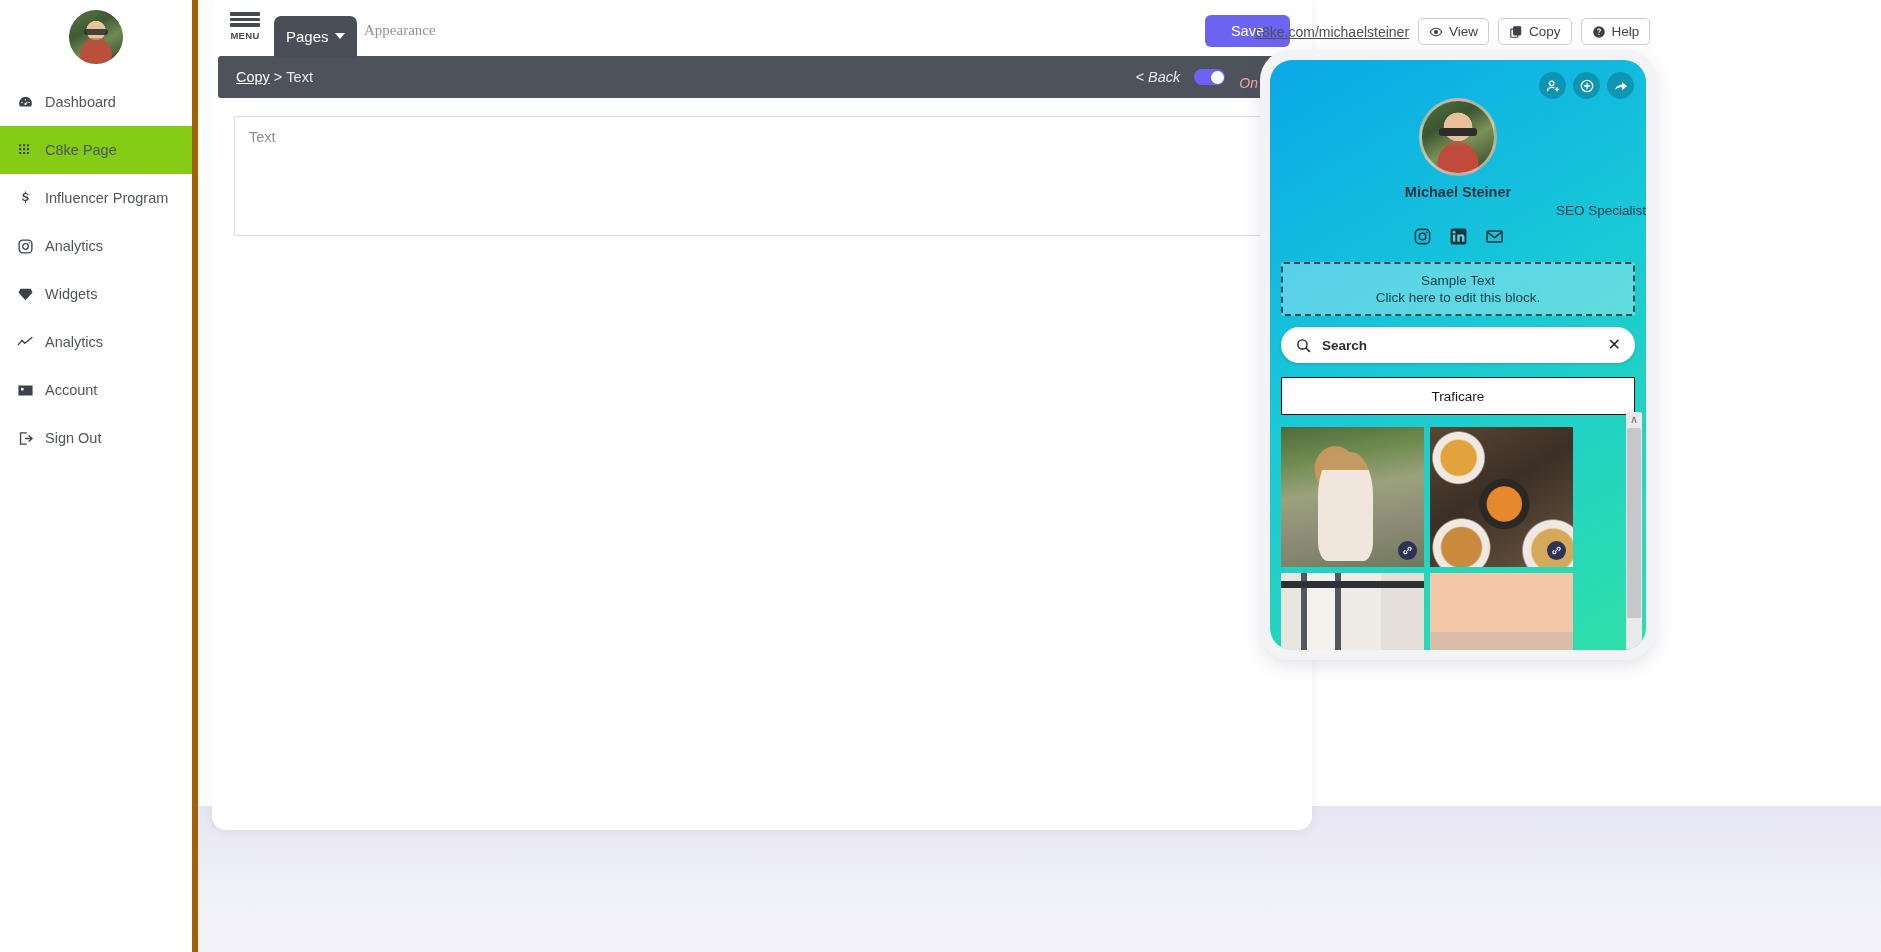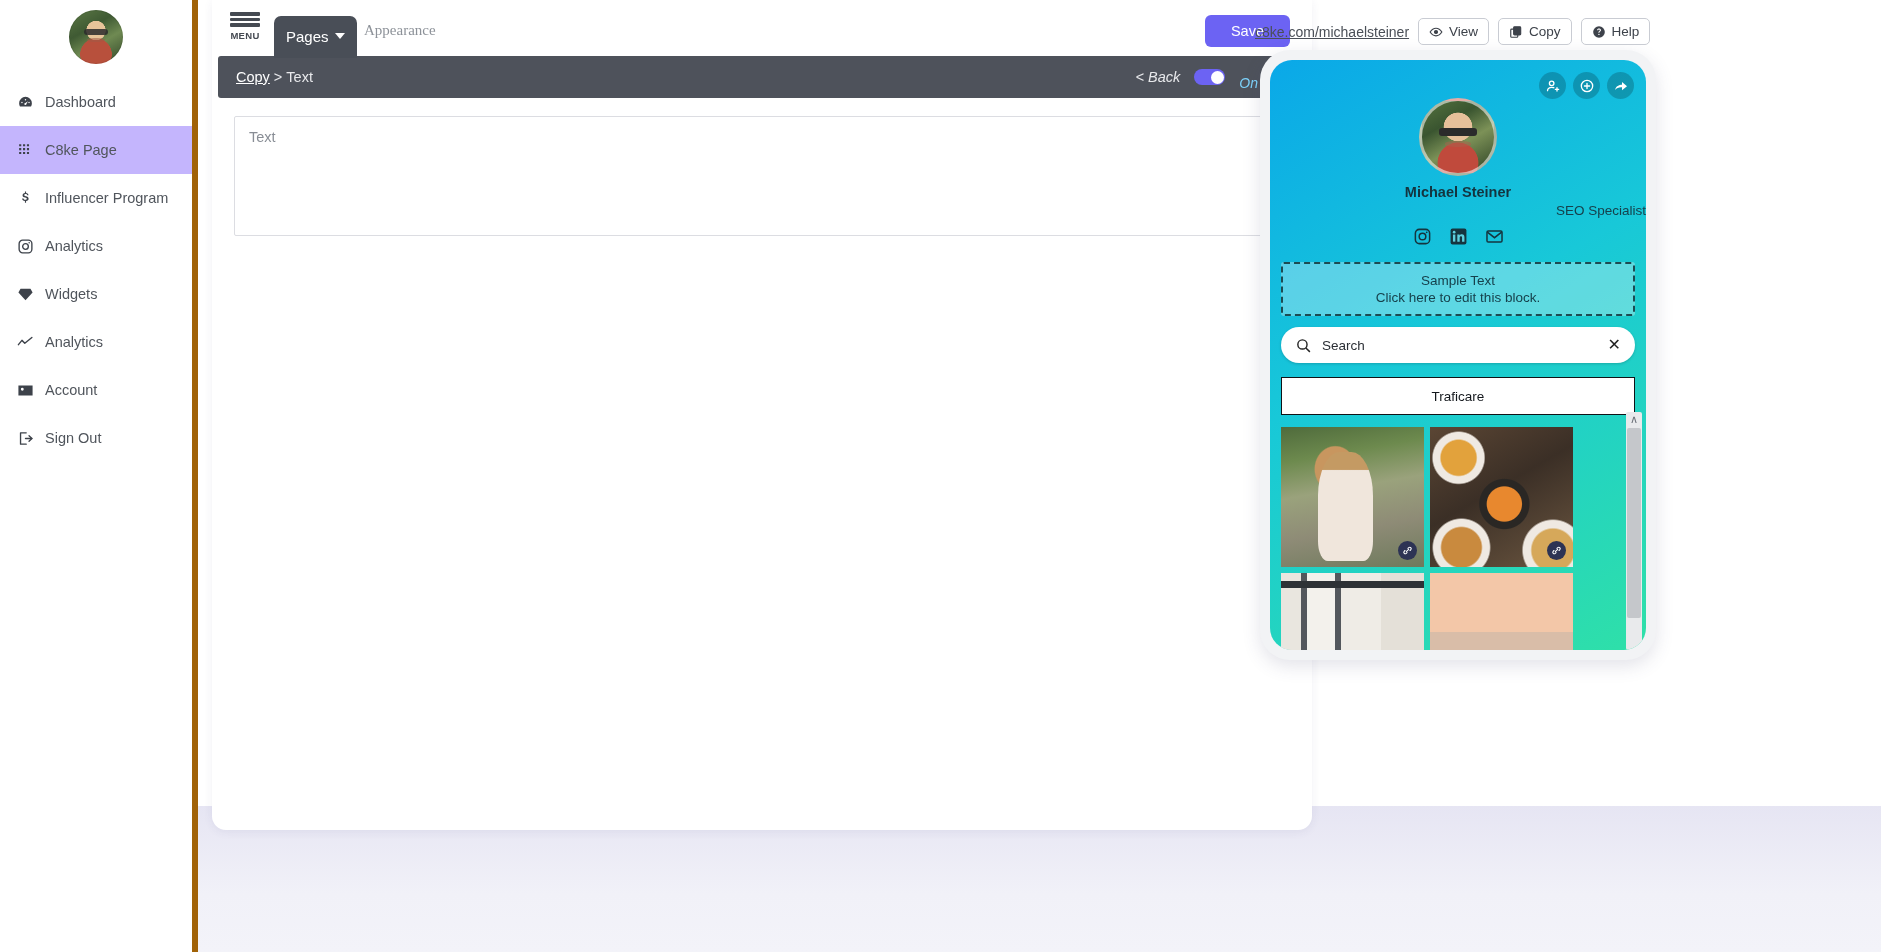--- a/index.html
+++ b/index.html
@@ -37,21 +37,21 @@
   }
   .side-avatar::after{
     content:""; position:absolute; left:33%; top:52%; width:34%; height:8%;
     background:rgba(160,90,70,.55); border-radius:40%;
   }
   .nav-item {
     display:flex; align-items:center; gap:11px;
     height:48px; padding:0 16px; cursor:pointer;
     color:#50555c; font-size:14.5px; white-space:nowrap;
   }
-  .nav-item.active { background:#c4b5fd; }
+  .nav-item.active { background:#84cc16; }
   .nav-item .ico {
     width:18px; height:18px; flex:0 0 18px;
     display:flex; align-items:center; justify-content:center; color:#3d424a;
   }
   .nav-item .ico svg { width:17px; height:17px; display:block; }
 
   
   .panel {
     position:absolute; left:212px; top:0; width:1100px; height:830px;
     background:#ffffff; border-radius:0 0 14px 14px;
@@ -87,21 +87,21 @@
     display:flex; align-items:center; padding:0 18px; color:#e8e9ec; font-size:14.5px;
   }
   .crumb-home { color:#fff; text-decoration:underline; cursor:pointer; }
   .crumb-sep { margin:0 4px; }
   .crumb-right { margin-left:auto; display:flex; align-items:center; gap:14px;font-style:italic; }
   .back-link { color:#e8e9ec; font-size:14.5px; cursor:pointer; }
   .toggle {
     width:31px; height:16px; border-radius:9px; background:#6c63f3; position:relative; cursor:pointer;
   }
   .toggle .knob { position:absolute; right:1.5px; top:1.5px; width:13px; height:13px; border-radius:50%; background:#fff; }
-  .on-label { font-size:14px; color:#7dd3fc;margin-top:12px; }
+  .on-label { font-size:14px; color:#fca5a5;margin-top:12px; }
   .trash { width:16px; height:18px; cursor:pointer; color:#e8e9ec; }
   .trash svg { width:16px; height:18px; display:block; }
 
   .editor-area { padding:18px 22px 0 22px; }
   .text-area {
     width:100%; height:120px; border:1px solid #dcdde2; border-radius:2px;
     font-family:inherit; font-size:14.5px; color:#3d424a; padding:12px 14px;
     resize:none; outline:none; background:#fff;
   }
   .text-area::placeholder { color:#888d95; }
@@ -169,21 +169,21 @@
   .sample-l1 { font-size:13.5px; color:#16414c; }
   .sample-l2 { font-size:13.5px; color:#16414c; margin-top:2px; }
 
   .search-bar {
     margin:11px 11px 0; height:36px; background:#fff; border-radius:18px;
     display:flex; align-items:center; padding:0 14px; gap:10px;
     box-shadow:0 1px 3px rgba(0,0,0,.18); cursor:text;
   }
   .search-bar .mag { width:17px; height:17px; color:#222; }
   .search-bar .mag svg { width:17px; height:17px; display:block; }
-  .search-val { flex:1; font-size:13.5px; color:#2b2f35; }
+  .search-val { flex:1; font-size:13.5px; color:#2b2f35;font-weight:bold; }
   .search-x { font-size:16px; color:#222; cursor:pointer; line-height:1; }
 
   .traficare-btn {
     margin:14px 11px 0; height:38px; background:#fff; border:1px solid #101317;
     display:flex; align-items:center; justify-content:center;
     font-size:13.5px; color:#14181d; cursor:pointer;
   }
   .grid-wrap { margin:12px 11px 0; position:relative; height:240px; overflow:hidden; }
   .grid { display:grid; grid-template-columns:1fr 1fr; gap:6px; width:292px; }
   .tile { height:140px; position:relative; overflow:hidden; background:#cfd3d6; }

